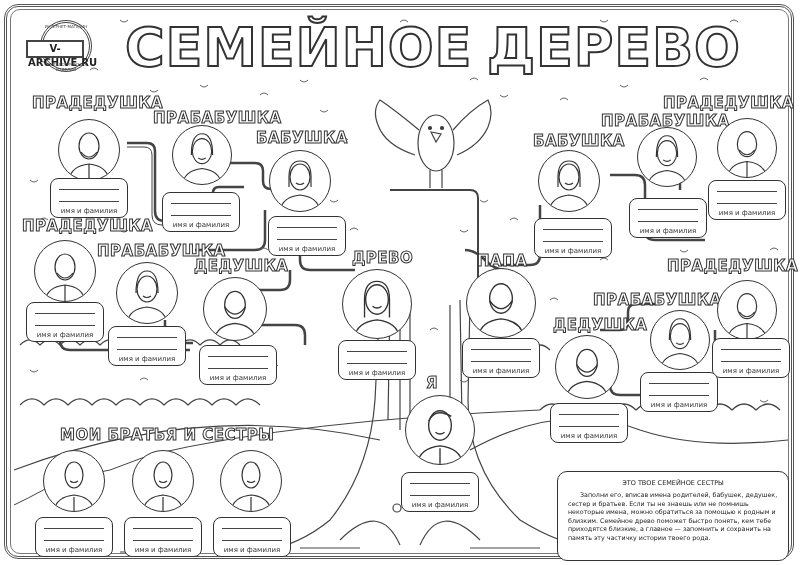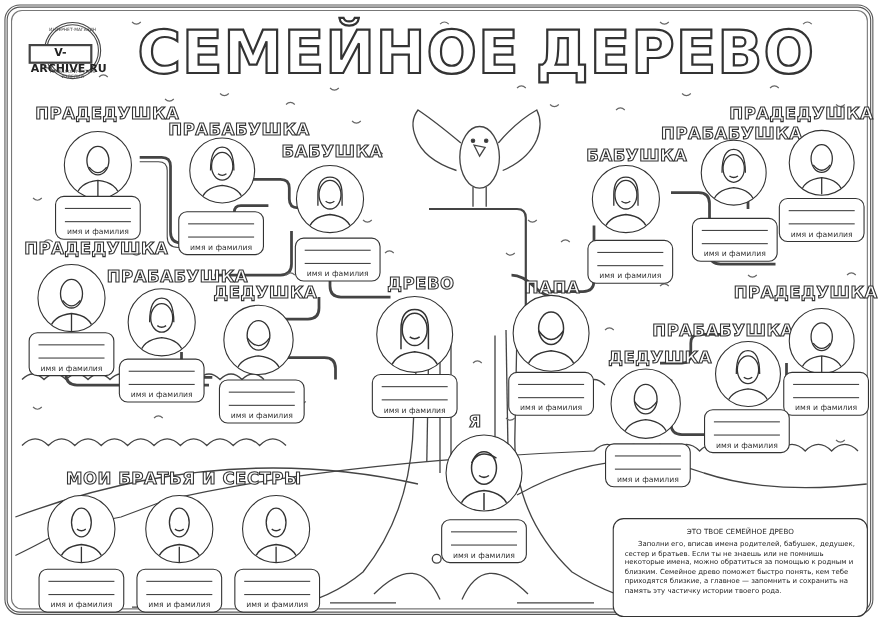--- a/index.html
+++ b/index.html
@@ -438,15 +438,15 @@
     <div class="l2"></div>
     <div class="cap">имя и фамилия</div>
   </div>
 <div class="nb" style="left:213px;top:517px">
     <div class="l1"></div>
     <div class="l2"></div>
     <div class="cap">имя и фамилия</div>
   </div>
 
 <div class="info">
-  <div class="h">ЭТО ТВОЕ СЕМЕЙНОЕ ДРЕВО</div>
+  <div class="h">ЭТО ТВОЕ СЕМЕЙНОЕ СЕСТРЫ</div>
   <div class="p">Заполни его, вписав имена родителей, бабушек, дедушек, сестер и братьев. Если ты не знаешь или не помнишь некоторые имена, можно обратиться за помощью к родным и близким. Семейное древо поможет быстро понять, кем тебе приходятся близкие, а главное — запомнить и сохранить на память эту частичку истории твоего рода.</div>
 </div>
 
 </body></html>

